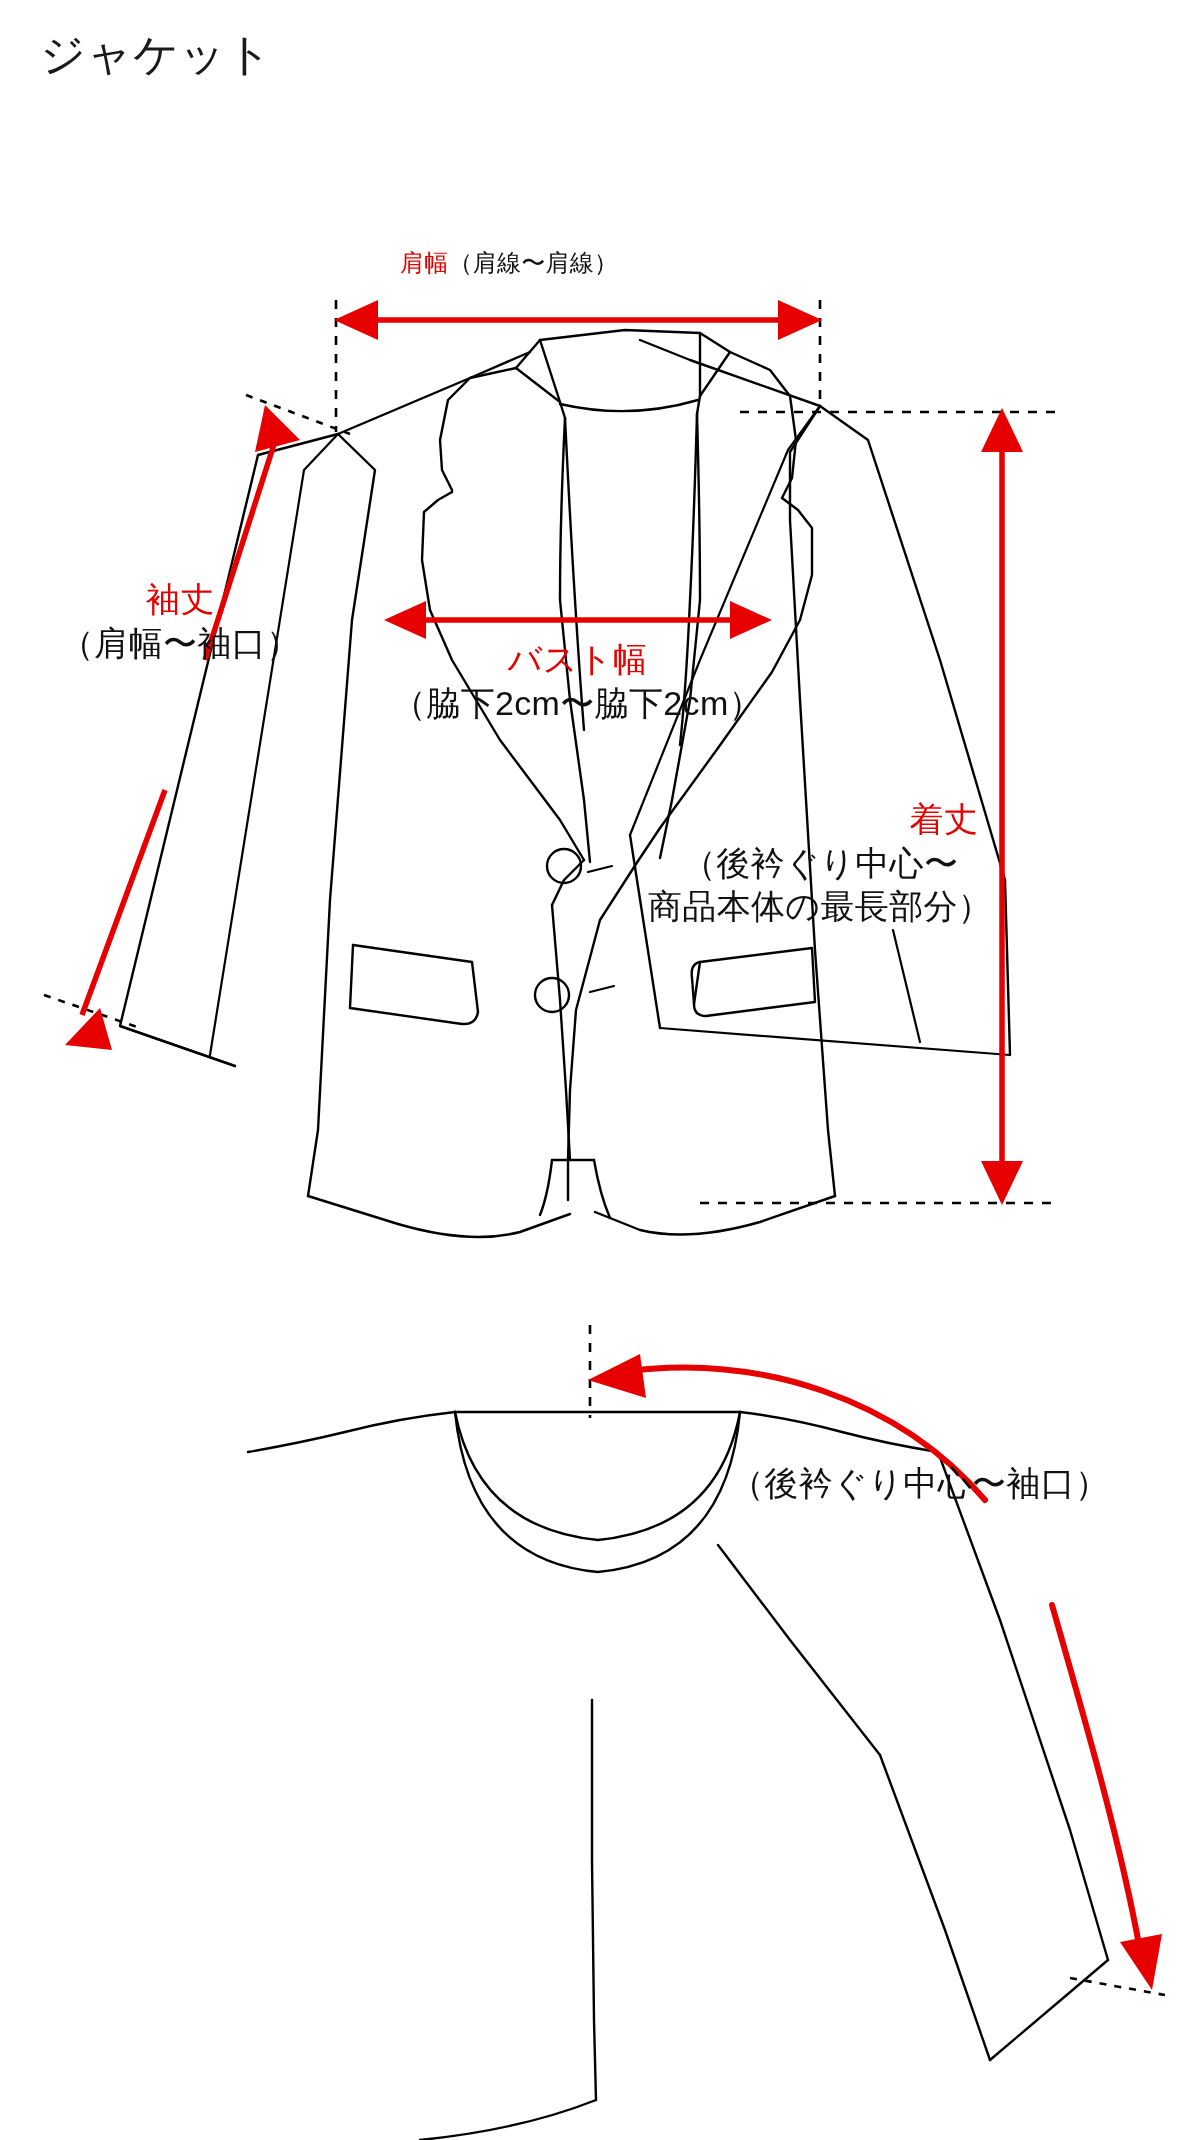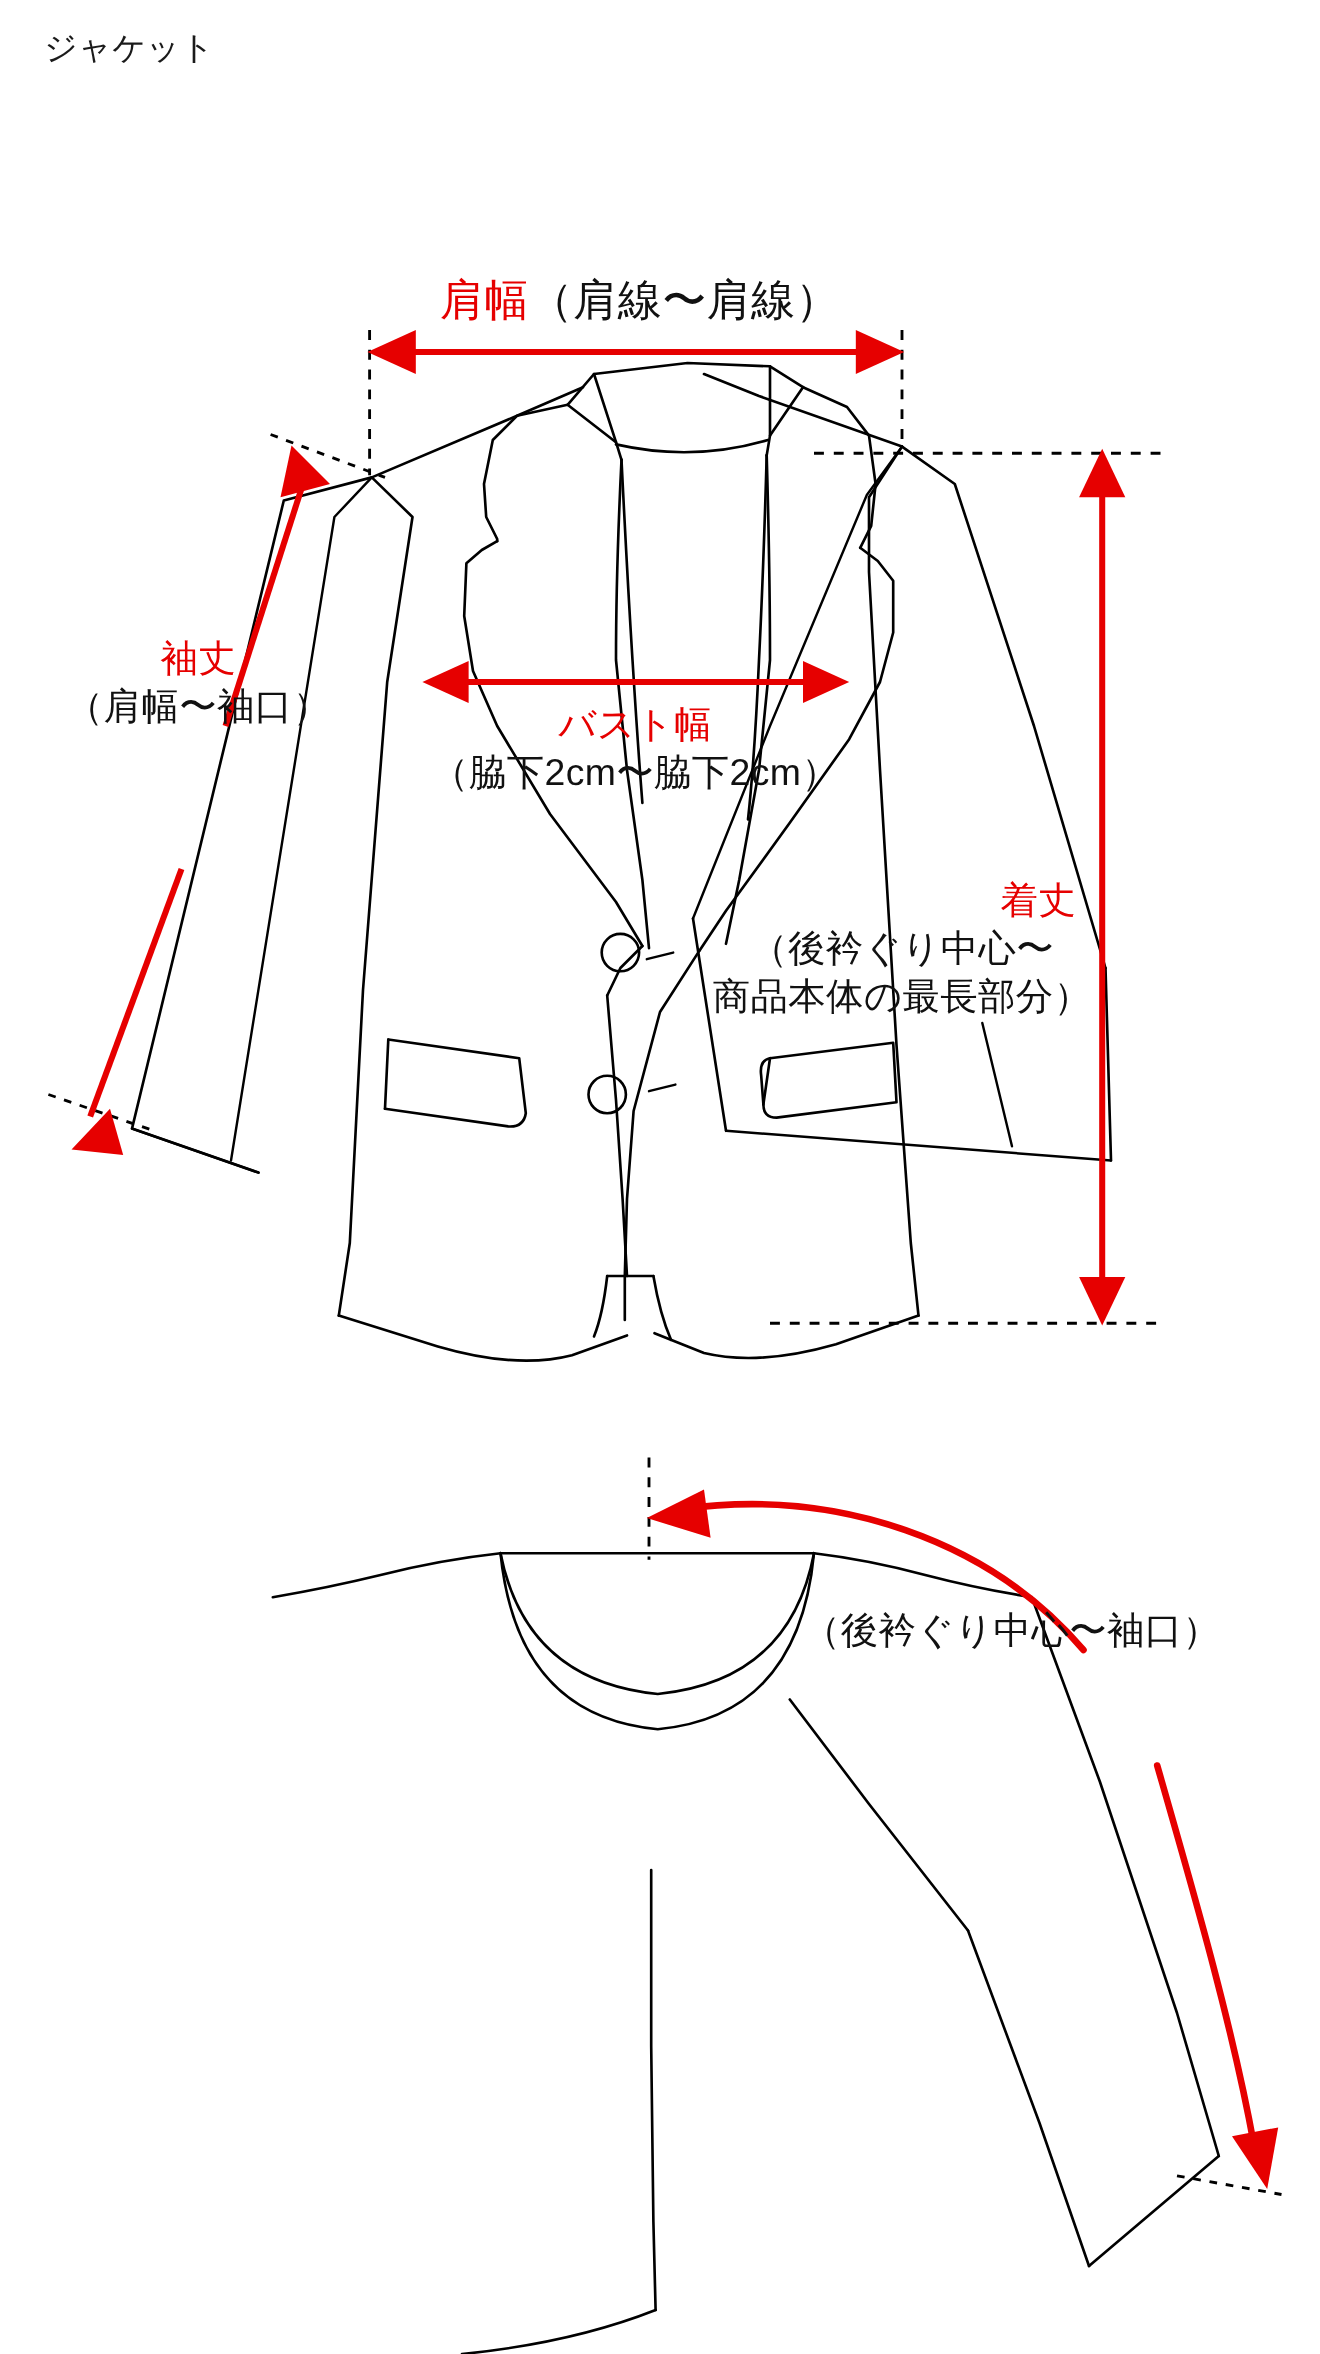--- a/index.html
+++ b/index.html
@@ -69,36 +69,36 @@
   }
   .arrowfill { fill: #e60000; }
 
   .lbl {
     position: absolute;
     white-space: nowrap;
     line-height: 1.28;
     letter-spacing: 0.01em;
   }
   .lbl-title {
-    font-size: 30px;
+    font-size: 45px;
     color: #1a1a1a;
     font-weight: 400;
   }
   .term {
     color: #e60000;
   }
   .detail {
     color: #111111;
   }
   .lbl-measure {
     font-size: 34px;
     font-weight: 400;
   }
   .lbl-measure .detail { display: block; }
-  .lbl-inline { font-size: 40px; }
+  .lbl-inline { font-size: 24px; }
   .ctr { text-align: center; }
 </style>
 </head>
 <body>
 
 <div id="stage">
 
   <svg class="diagram" viewBox="0 0 1200 2140" xmlns="http://www.w3.org/2000/svg">
 
     <g>

